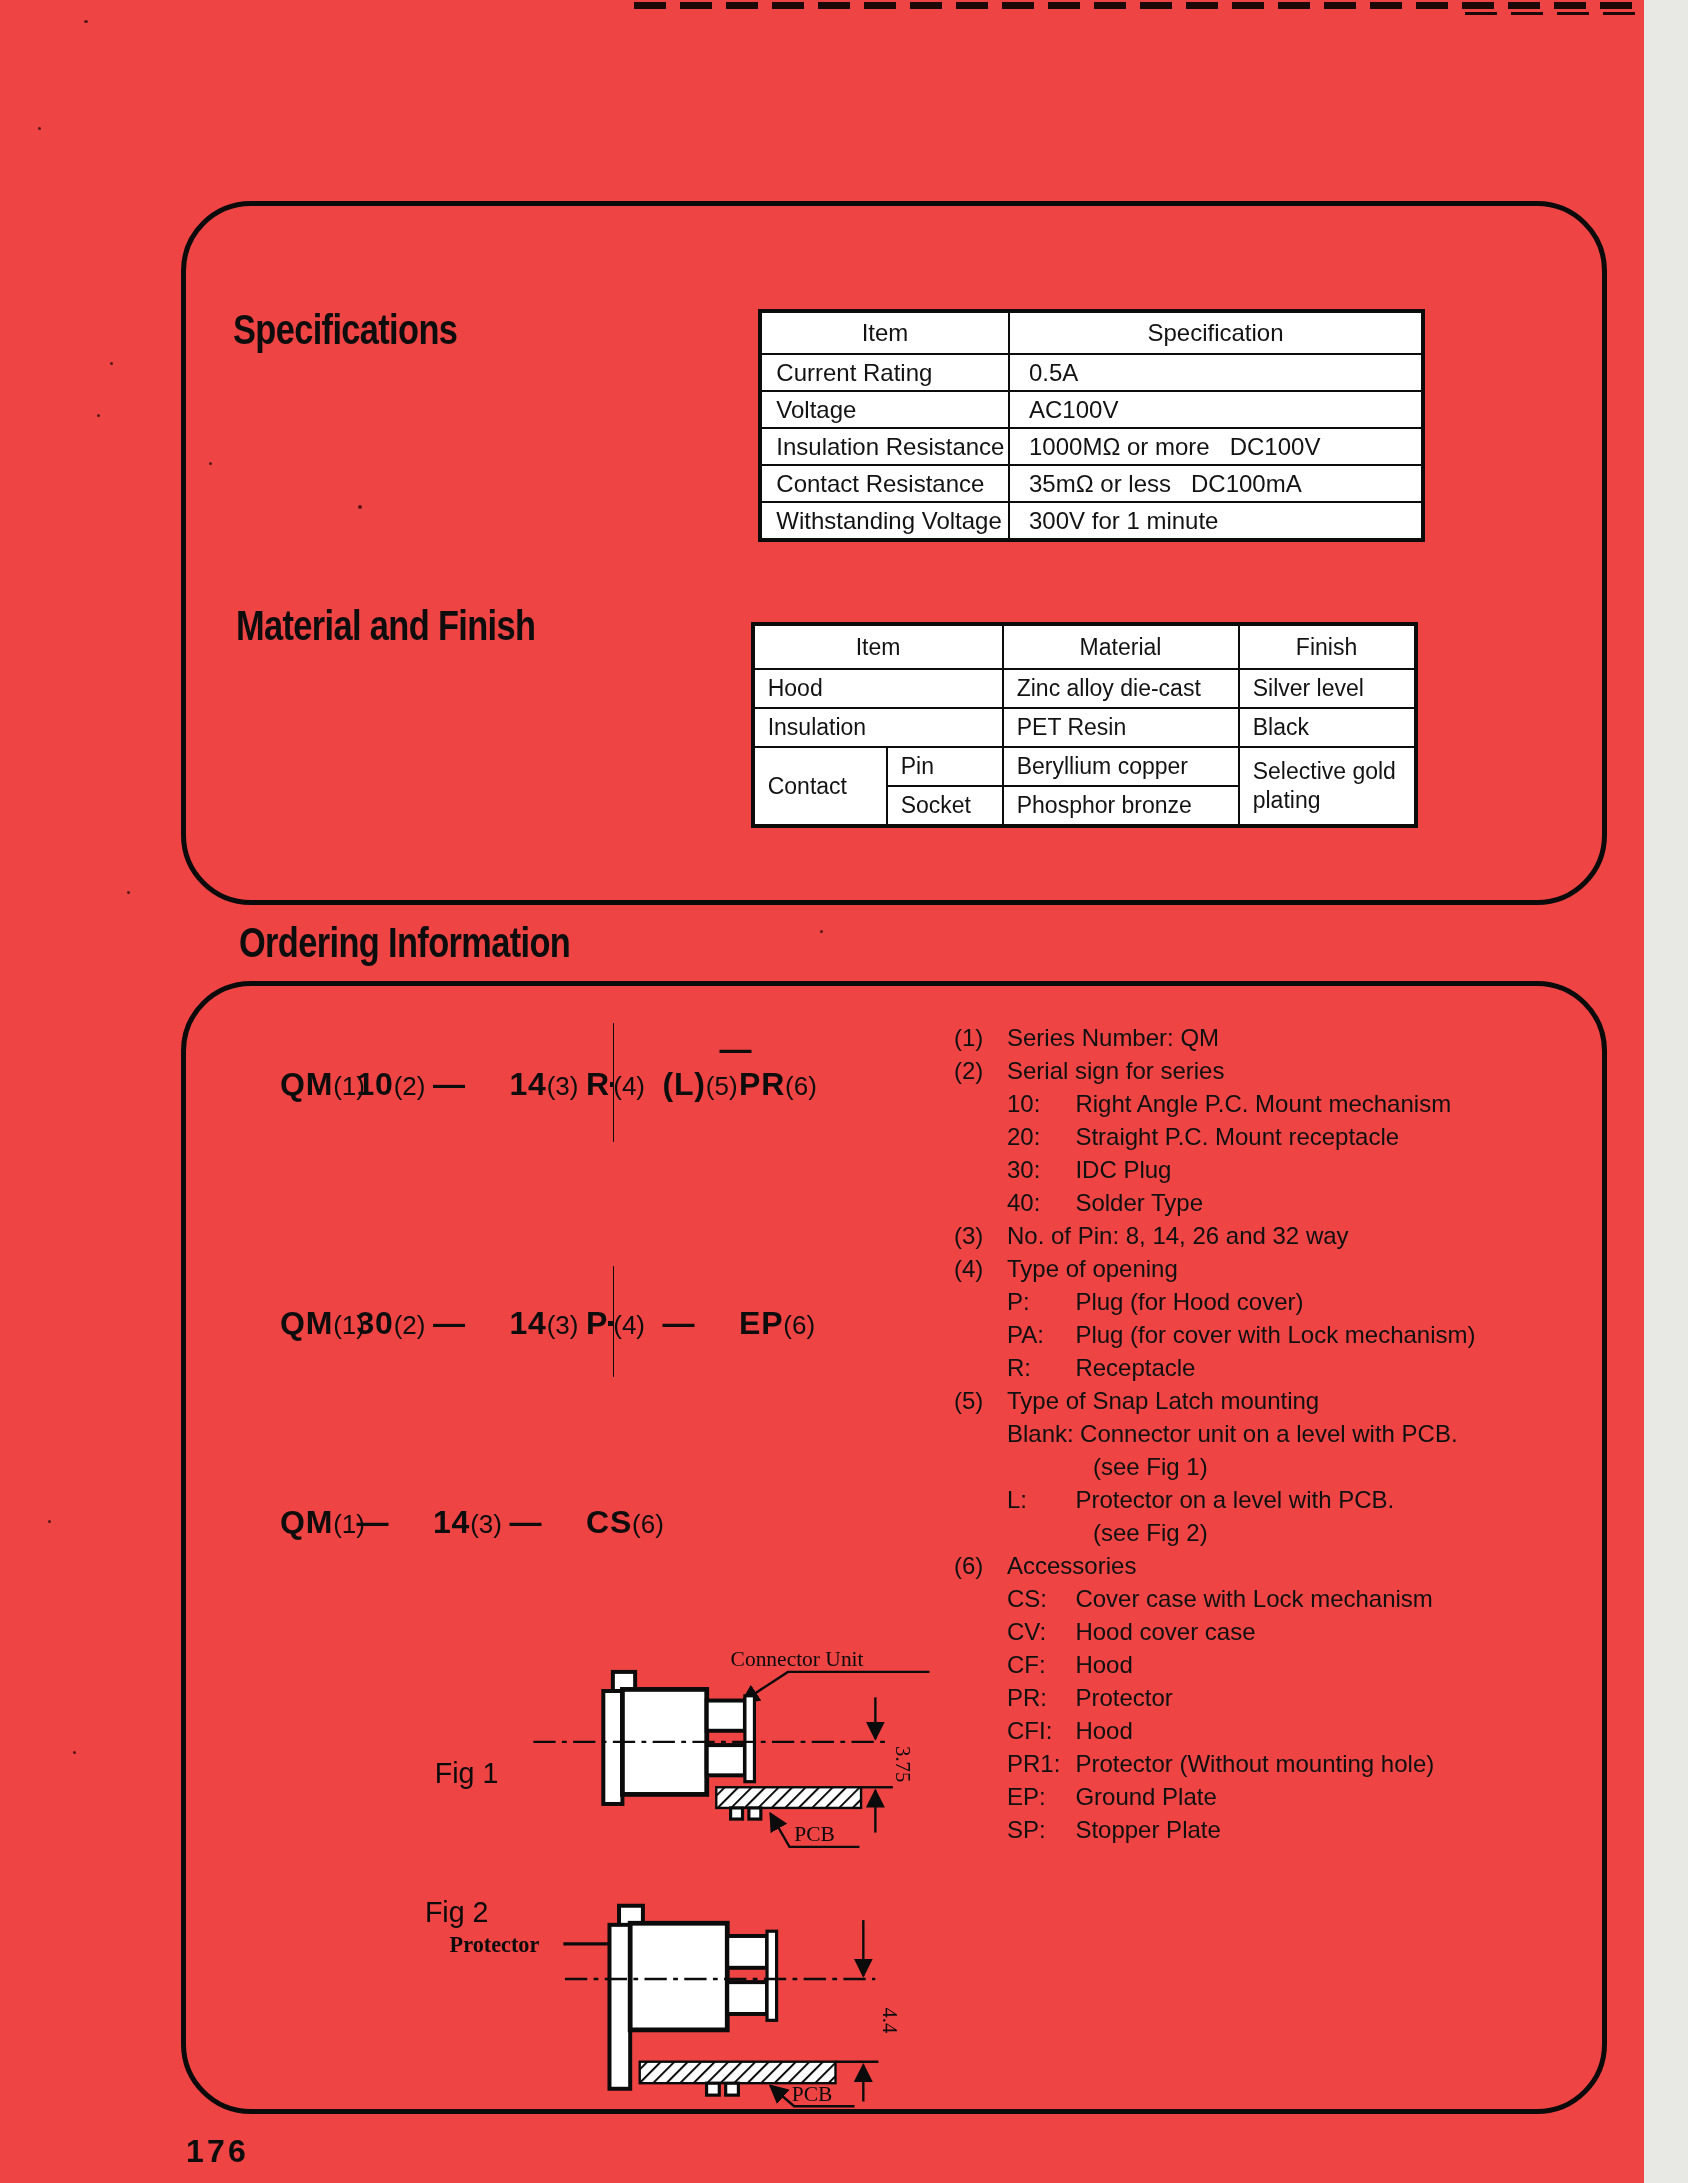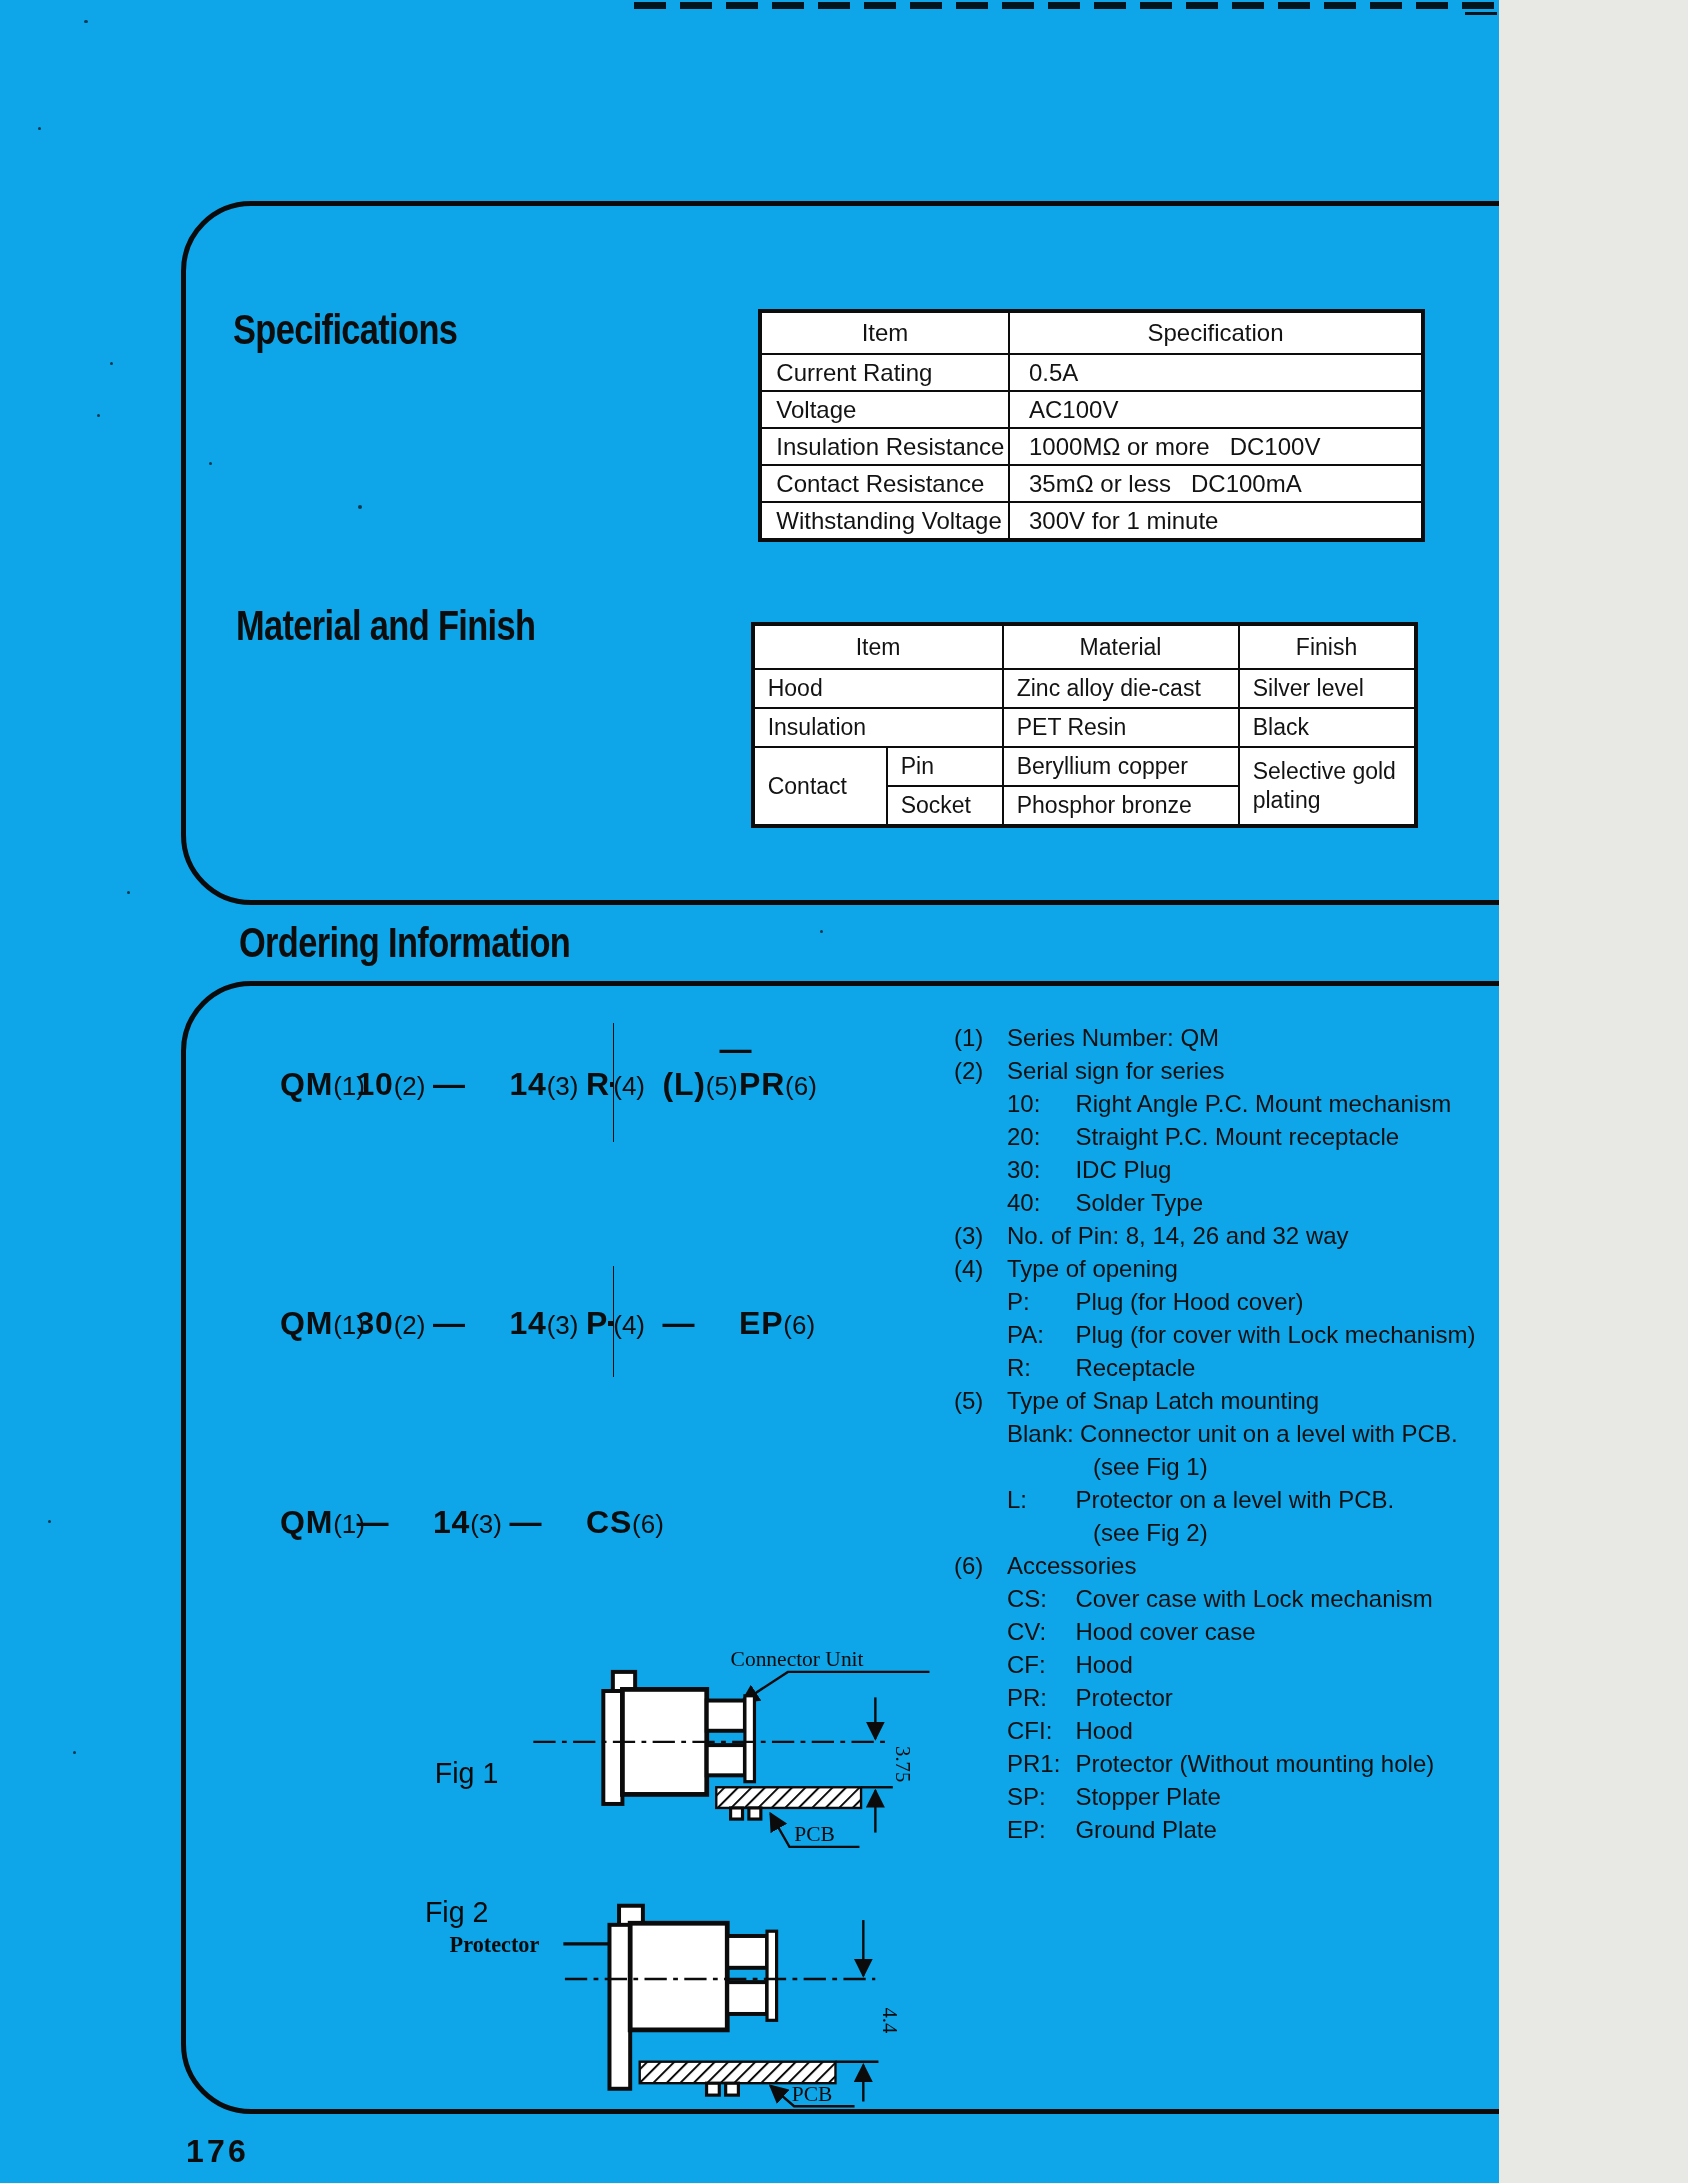--- a/index.html
+++ b/index.html
@@ -1,16 +1,16 @@
 <!DOCTYPE html>
 <html style="font-size:12.7px"><head>
 <meta charset="utf-8">
 <style>
   html,body{margin:0;padding:0;background:#e8e8e4;}
-  #page{position:relative;width:1499px;height:2183px;background:#0ea5e9;overflow:hidden;
+  #page{position:relative;width:1644px;height:2183px;background:#ef4444;overflow:hidden;
         font-family:"Liberation Sans",sans-serif;color:#111;}
   
   .scan-dash{position:absolute;background:repeating-linear-gradient(90deg,#000 0 32px,transparent 32px 46px);opacity:.88;}
   .speck{position:absolute;background:#000;border-radius:50%;opacity:.65;}
   
   .frame{position:absolute;border:5.6px solid #0b0b0b;border-radius:70px;box-sizing:border-box;background:transparent;}
   
   .hd{position:absolute;font-weight:bold;font-size:43px;letter-spacing:-0.8px;line-height:1.05;
       transform:scaleX(0.8);transform-origin:0 50%;white-space:nowrap;color:#0d0d0d;}
   
@@ -441,28 +441,28 @@
 
     </div>
       <div class="note-line">
       <span class="n-num"></span>
       <span class="n-code">PR1:</span>
       <span class="n-text">Protector (Without mounting hole)</span>
 
     </div>
       <div class="note-line">
       <span class="n-num"></span>
+      <span class="n-code">EP:</span>
+      <span class="n-text">Ground Plate</span>
+
+    </div>
+      <div class="note-line">
+      <span class="n-num"></span>
       <span class="n-code">SP:</span>
       <span class="n-text">Stopper Plate</span>
-
-    </div>
-      <div class="note-line">
-      <span class="n-num"></span>
-      <span class="n-code">EP:</span>
-      <span class="n-text">Ground Plate</span>
 
     </div>
     </div>
 
   <svg class="fig" style="left:414px;top:1624px;" width="525" height="239" viewBox="0 0 660 300">
     <defs>
       <marker id="ar1" viewBox="0 0 10 10" refX="9" refY="5" markerWidth="8" markerHeight="8" orient="auto-start-reverse">
         <path d="M0,0 L10,5 L0,10 z" fill="#0b0b0b"></path>
       </marker>
       <pattern id="hatch1" patternUnits="userSpaceOnUse" width="12" height="12" patternTransform="rotate(45)">

